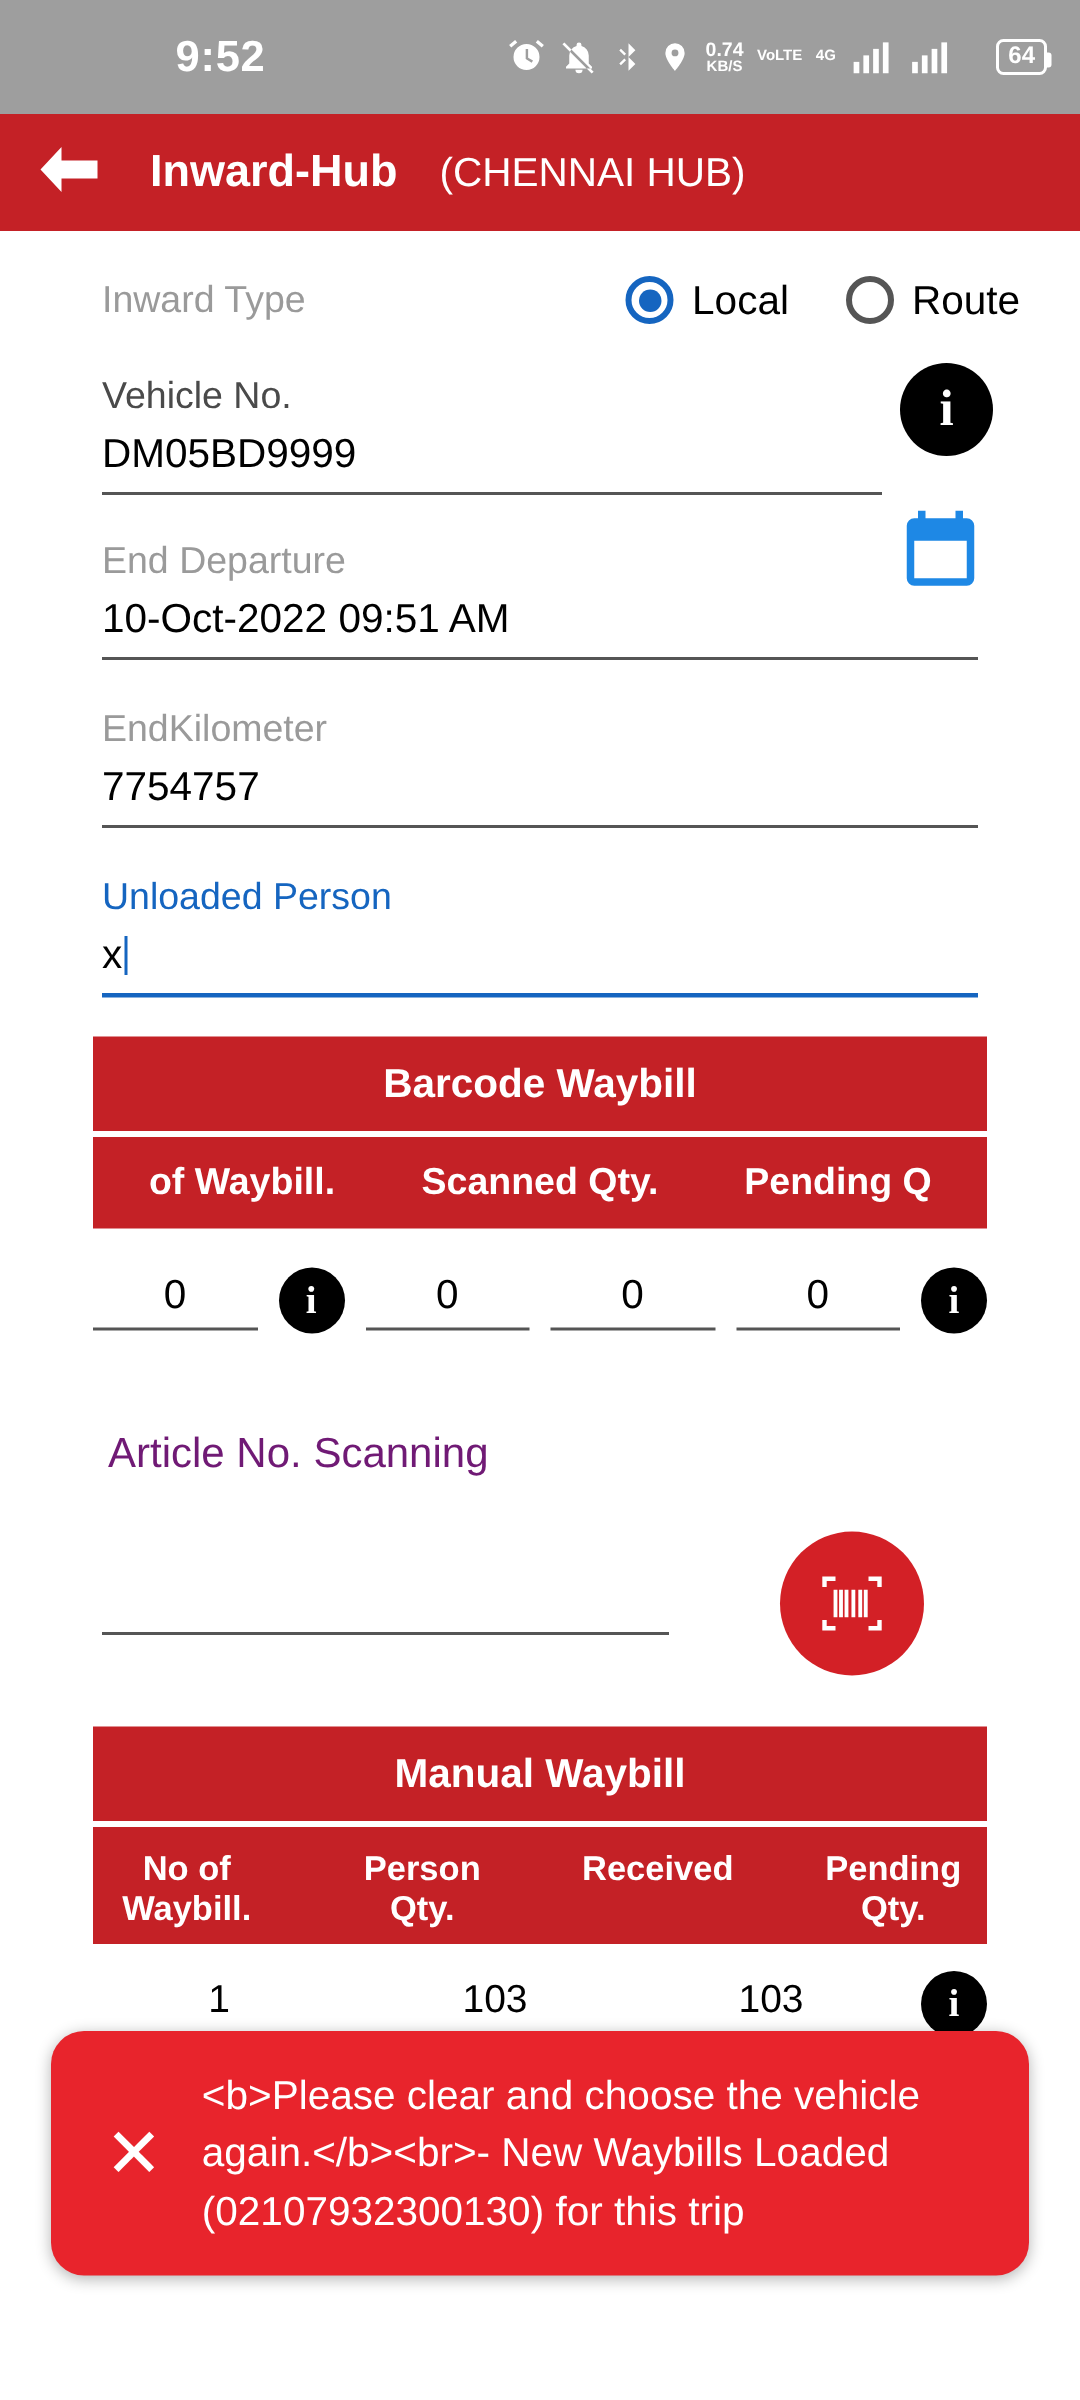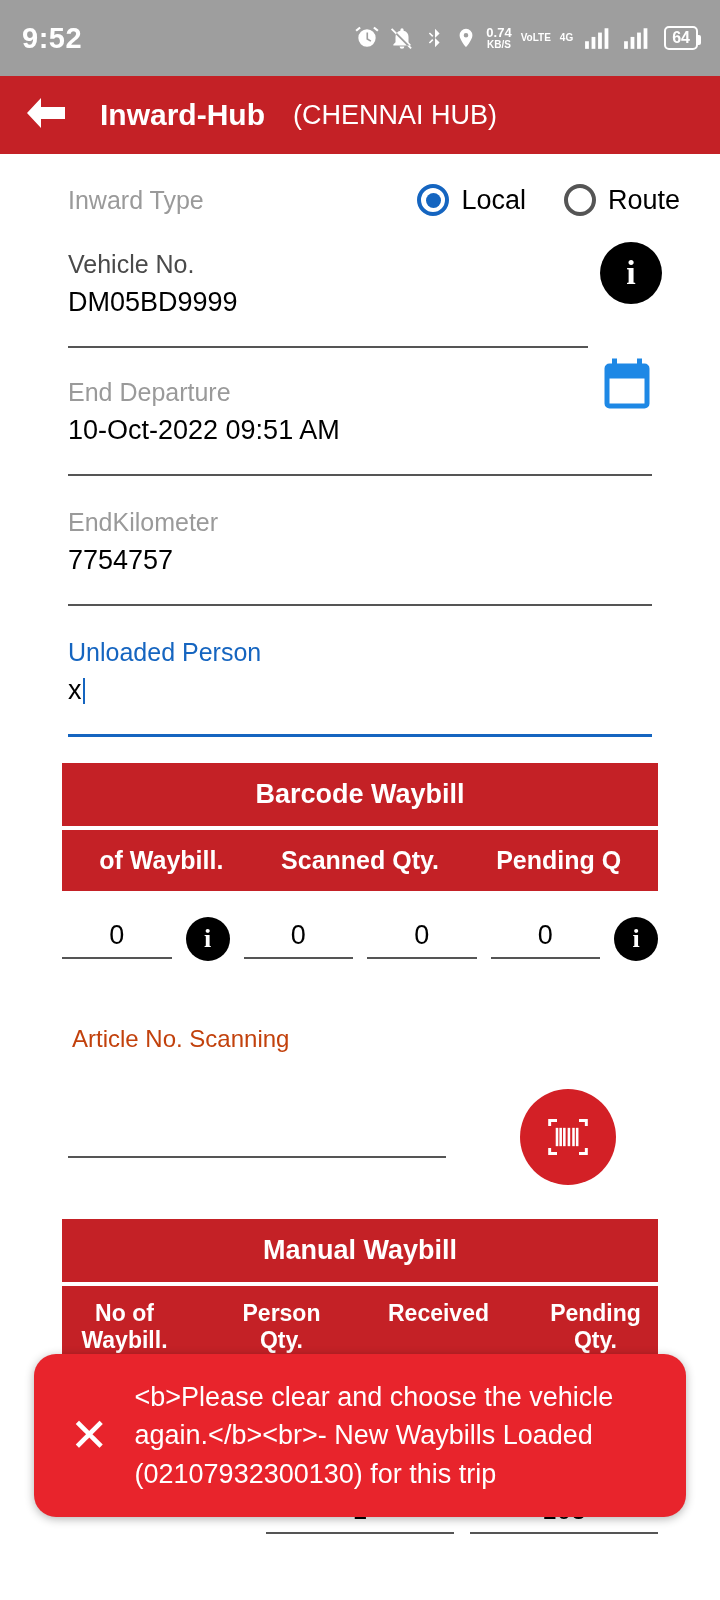--- a/index.html
+++ b/index.html
@@ -18,20 +18,21 @@
     display: flex;
     align-items: center;
     justify-content: space-between;
     padding: 0 22px;
     color: #ffffff;
   }
   .status-time {
     font-size: 29px;
     font-weight: bold;
     letter-spacing: .5px;
+    margin-left: 95px;
   }
   .status-icons {
     display: flex;
     align-items: center;
     gap: 9px;
   }
   .status-icons svg { display: block; }
   .si-text {
     font-size: 13px;
     line-height: 1.05;
@@ -39,21 +40,21 @@
     font-weight: bold;
   }
   .si-text small { font-size: 10px; display: block; }
   .battery {
     border: 2px solid #ffffff;
     border-radius: 5px;
     padding: 1px 6px;
     font-size: 16px;
     font-weight: bold;
     position: relative;
-    margin-left: 4px;
+    margin-left: 20px;
   }
   .battery:after {
     content: "";
     position: absolute;
     right: -5px; top: 7px;
     width: 3px; height: 10px;
     background: #ffffff;
     border-radius: 0 2px 2px 0;
   }
 
@@ -111,21 +112,21 @@
   .field .lbl {
     font-size: 25px;
     color: #4a4a4a;
     margin-bottom: 8px;
   }
   .field .lbl.grey { color: #9a9a9a; }
   .field .lbl.blue { color: #1565c0; }
   .field .val {
     font-size: 27px;
     color: #000;
-    padding-bottom: 28px;
+    padding-bottom: 10px;
     border-bottom: 2px solid #555;
   }
   .field .val.focus { border-bottom: 3px solid #1565c0; }
   .field.narrow .val { width: 520px; }
   .caret {
     display: inline-block;
     width: 2px;
     height: 26px;
     background: #1565c0;
     vertical-align: -5px;
@@ -191,22 +192,22 @@
     background: #000;
     color: #fff;
     display: flex; align-items: center; justify-content: center;
     font-size: 26px; font-weight: bold;
     font-family: "Liberation Serif", serif;
     flex: 0 0 44px;
     cursor: pointer;
   }
 
   .scan-label {
-    font-size: 24px;
-    color: #c2410c;
+    font-size: 28px;
+    color: #701a75;
     padding: 64px 0 0 72px;
   }
   .scan-row {
     display: flex;
     align-items: center;
     padding: 36px 62px 0 68px;
   }
   .scan-input {
     width: 378px;
     border-bottom: 2px solid #555;

